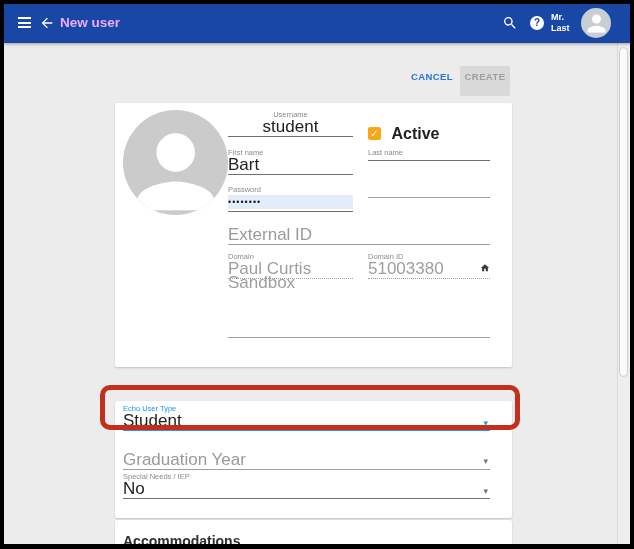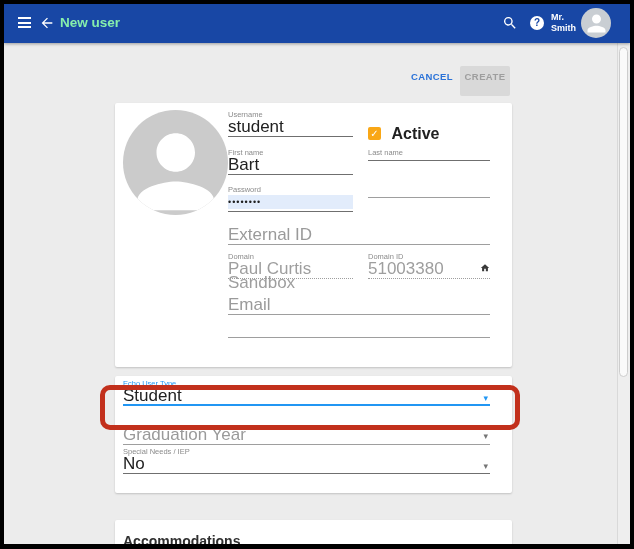--- a/index.html
+++ b/index.html
@@ -7,21 +7,21 @@
   .stage { position:relative; width:634px; height:549px; background:#000; overflow:hidden; }
   .screen { position:absolute; left:4px; top:4px; width:626px; height:540px;
             background:#ececec; overflow:hidden; }
 
   
   .appbar { position:absolute; left:0; top:0; width:626px; height:39px;
             background:var(--app-bar,#1847a5); box-shadow:0 1px 3px rgba(0,0,0,.35); z-index:5; }
   .hamburger { position:absolute; left:14px; top:13px; width:13px; height:12px; cursor:pointer; }
   .hamburger i { display:block; width:13px; height:2px; background:#fff; margin-bottom:2.6px; }
   .backarrow { position:absolute; left:35px; top:11px; width:16px; height:16px; }
-  .apptitle { position:absolute; left:56px; top:11px; color:#86efac; font-size:13.5px; font-weight:bold; }
+  .apptitle { position:absolute; left:56px; top:11px; color:#f0abfc; font-size:13.5px; font-weight:bold; }
   .searchicon { position:absolute; left:498px; top:11px; width:16px; height:16px; }
   .helpicon { position:absolute; left:526px; top:12px; width:14px; height:14px; background:#fff;
               border-radius:50%; color:var(--app-bar,#1847a5); font-size:10px; font-weight:bold;
               text-align:center; line-height:14px; }
   .username2 { position:absolute; left:547px; top:8px; color:#fff; font-size:9px;
                font-weight:bold; line-height:11px; }
   .avatar-sm { position:absolute; left:577px; top:4px; width:30px; height:30px; border-radius:50%;
                background:#c9ced3; overflow:hidden; }
   .avatar-sm svg { position:absolute; left:5%; top:8%; width:90%; height:90%; }
   .scrolltrack { position:absolute; left:613px; top:39px; width:13px; height:501px;
@@ -31,21 +31,21 @@
 
   .cancel-btn { position:absolute; left:407px; top:67px; color:var(--cancel-blue,#2a72d8);
                 font-size:9.5px; font-weight:bold; letter-spacing:.4px; cursor:pointer; }
   .create-btn { position:absolute; left:456px; top:62px; width:50px; height:30px;
                 background:#d9d9d9; border-radius:2px; color:#9e9e9e; font-size:9.5px;
                 font-weight:bold; letter-spacing:.4px; text-align:center; line-height:22px; }
 
   .card { position:absolute; background:#fff; border-radius:2px;
           box-shadow:0 1px 2px rgba(0,0,0,.18); }
   .card1 { left:111px; top:99px;  width:397px; height:264px; }
-  .card2 { left:111px; top:372px; width:397px; height:117px; }
+  .card2 { left:111px; top:397px; width:397px; height:117px; }
   .card3 { left:111px; top:516px; width:397px; height:60px; }
 
   .avatar-lg { position:absolute; left:8px; top:7px; width:105px; height:105px; border-radius:50%;
                background:#cbcbcb; overflow:hidden; cursor:pointer; }
   .avatar-lg svg { position:absolute; left:-5%; top:4%; width:110%; height:110%; }
 
   
   .field { position:absolute; }
   .flabel { font-size:7.5px; color:#8b8b8b; height:10px; line-height:10px; }
   .fvalue { font-size:17px; color:#212121; height:14px; line-height:14px; }
@@ -94,21 +94,21 @@
       </div>
       <div class="apptitle">New user</div>
       <div class="searchicon">
         <svg viewBox="0 0 24 24" width="16" height="16">
             <path fill="#fff" d="M15.5 14h-.79l-.28-.27a6.5 6.5 0 1 0-.7.7l.27.28v.79l5 4.99L20.49 19l-4.99-5zm-6 0A4.5 4.5 0 1 1 14 9.5 4.5 4.5 0 0 1 9.5 14z"></path>
           </svg>
       </div>
       <div class="helpicon">?</div>
       <div class="username2">
         <div>Mr.</div>
-        <div>Smith</div>
+        <div>Last</div>
       </div>
       <div class="avatar-sm">
         <svg viewBox="0 0 24 24">
             <path fill="#fff" d="M12 12c2.21 0 4-1.79 4-4s-1.79-4-4-4-4 1.79-4 4 1.79 4 4 4zm0 2c-2.67 0-8 1.34-8 4v2h16v-2c0-2.66-5.33-4-8-4z"></path>
           </svg>
       </div>
     </div>
 
     <div class="scrolltrack">
       <div class="scrollthumb"></div>
@@ -117,21 +117,21 @@
     <div class="cancel-btn">CANCEL</div>
     <div class="create-btn">CREATE</div>
 
     <div class="card card1">
       <div class="avatar-lg">
         <svg viewBox="0 0 24 24">
             <path fill="#fff" d="M12 12c2.21 0 4-1.79 4-4s-1.79-4-4-4-4 1.79-4 4 1.79 4 4 4zm0 2c-2.67 0-8 1.34-8 4v2h16v-2c0-2.66-5.33-4-8-4z"></path>
           </svg>
       </div>
 
-      <div class="field" style="left:113px;top:7px;width:125px;">
+      <div class="field" style="left:113px;top:7px;width:125px;text-align:center;">
         <div class="flabel">Username</div>
         <div class="fvalue">student</div>
         <div class="fline"></div>
       </div>
 
       <div class="checkbox-row">
         <span class="checkbox">✓</span>
         <span class="checkbox-label">Active</span>
       </div>
 
@@ -173,25 +173,20 @@
         <div class="flabel">Domain ID</div>
         <div class="fvalue dis">51003380</div>
         <div class="fline dotted"></div>
         <div class="homeicon">
           <svg viewBox="0 0 24 24" width="10" height="10">
               <path fill="#3a3a3a" d="M10 20v-6h4v6h5v-8h3L12 3 2 12h3v8z"></path>
             </svg>
         </div>
       </div>
 
-      <div class="field" style="left:113px;top:185px;width:262px;">
-        <div class="flabel"></div>
-        <div class="fvalue ph">Email</div>
-        <div class="fline empty"></div>
-      </div>
 
       <div class="field" style="left:113px;top:222px;width:262px;">
         <div class="flabel"></div>
         <div class="fline empty"></div>
       </div>
     </div>
 
     <div class="card card2">
       <div class="field" style="left:8px;top:3px;width:367px;">
         <div class="flabel blue">Echo User Type</div>

